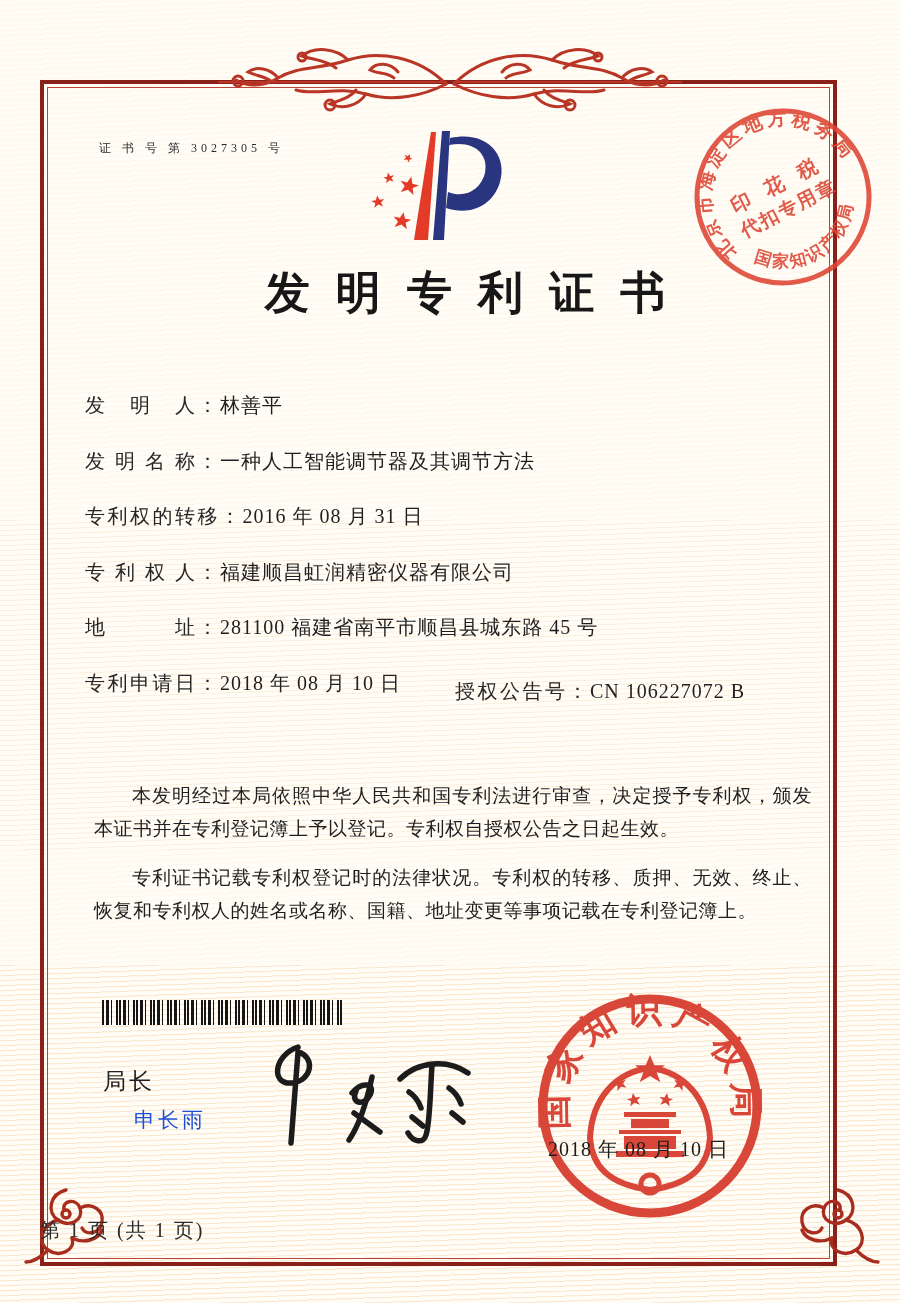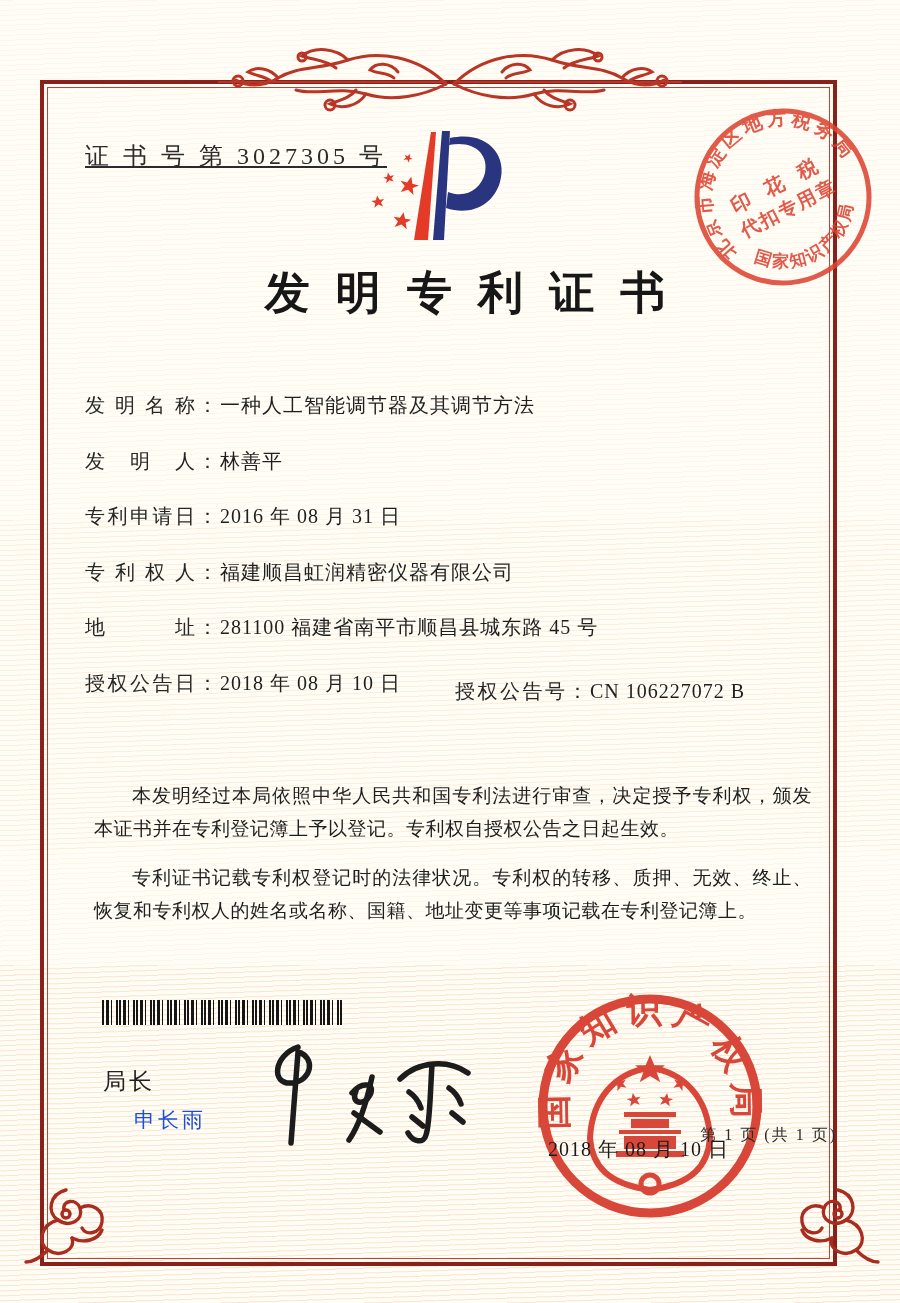--- a/index.html
+++ b/index.html
@@ -26,22 +26,22 @@
   .frame{
     position:absolute;left:40px;top:80px;width:797px;height:1186px;
     border:4px solid #8a201a;box-sizing:border-box;
   }
   .frame-inner{
     position:absolute;left:3px;top:3px;right:3px;bottom:3px;
     border:1px solid #bb4337;
   }
 
   .cert-number{
-    position:absolute;left:85px;top:140px;
-    font-size:24px;letter-spacing:4px;color:#2b2b2b;text-decoration:underline;
+    position:absolute;left:99px;top:140px;
+    font-size:12px;letter-spacing:4px;color:#2b2b2b;
   }
 
   .logo{position:absolute;left:362px;top:128px;}
 
   .title{
     position:absolute;left:15px;top:263px;width:900px;
     text-align:center;font-size:45px;font-weight:600;color:#171717;
     letter-spacing:.58em;text-indent:.58em;
   }
 
@@ -71,22 +71,22 @@
   .signature{position:absolute;left:252px;top:1035px;}
 
   .seal-main{position:absolute;left:532px;top:988px;opacity:.93;}
   .seal-date{
     position:absolute;left:548px;top:1136px;font-size:20px;letter-spacing:1px;
     color:#1b1b1b;white-space:pre;
   }
   .seal-tax{position:absolute;left:688px;top:102px;transform:rotate(-27deg);opacity:.88;}
 
   .footer{
-    position:absolute;left:40px;top:1125px;width:797px;text-align:right;
-    font-size:16px;letter-spacing:2px;color:#2a2a2a;
+    position:absolute;left:40px;top:1217px;width:797px;text-align:left;
+    font-size:20px;letter-spacing:2px;color:#2a2a2a;
   }
 
   .ornament-top{position:absolute;left:218px;top:26px;}
   .corner-bl{position:absolute;left:24px;top:1184px;}
   .corner-br{position:absolute;left:796px;top:1184px;transform:scaleX(-1);}
 </style>
 </head>
 <body>
 
 <div class="page">
@@ -166,36 +166,36 @@
     <g fill="#2a357f">
       <polygon points="80,3 88,3 82,112 71,112"></polygon>
       <path d="M88,10 C124,2 146,26 138,54 C131,78 108,88 84,80 L86,64 C104,71 119,61 123,45 C127,26 112,12 87,17 Z"></path>
     </g>
   </svg>
 
   <div class="title">发明专利证书</div>
 
   <div class="fields">
     <div class="field-row">
+      <span class="field-label">发　明　人：</span><span class="field-value">林善平</span>
+    </div>
+    <div class="field-row">
       <span class="field-label">发 明 名 称：</span><span class="field-value">一种人工智能调节器及其调节方法</span>
     </div>
     <div class="field-row">
-      <span class="field-label">发　明　人：</span><span class="field-value">林善平</span>
-    </div>
-    <div class="field-row">
-      <span class="field-label">专利申请日：</span><span class="field-value">2016 年 08 月 31 日</span>
+      <span class="field-label">专利权的转移：</span><span class="field-value">2016 年 08 月 31 日</span>
     </div>
     <div class="field-row">
       <span class="field-label">专 利 权 人：</span><span class="field-value">福建顺昌虹润精密仪器有限公司</span>
     </div>
     <div class="field-row">
       <span class="field-label">地　　　址：</span><span class="field-value">281100 福建省南平市顺昌县城东路 45 号</span>
     </div>
     <div class="field-row">
-      <span class="field-label">授权公告日：</span><span class="field-value">2018 年 08 月 10 日</span>
+      <span class="field-label">专利申请日：</span><span class="field-value">2018 年 08 月 10 日</span>
       <span class="pair2">
         <span class="field-label">授权公告号：</span><span class="field-value">CN 106227072 B</span>
       </span>
     </div>
   </div>
 
   <div class="paragraphs">
     <p>本发明经过本局依照中华人民共和国专利法进行审查，决定授予专利权，颁发本证书并在专利登记簿上予以登记。专利权自授权公告之日起生效。</p>
     <p>专利证书记载专利权登记时的法律状况。专利权的转移、质押、无效、终止、恢复和专利权人的姓名或名称、国籍、地址变更等事项记载在专利登记簿上。</p>
   </div>

